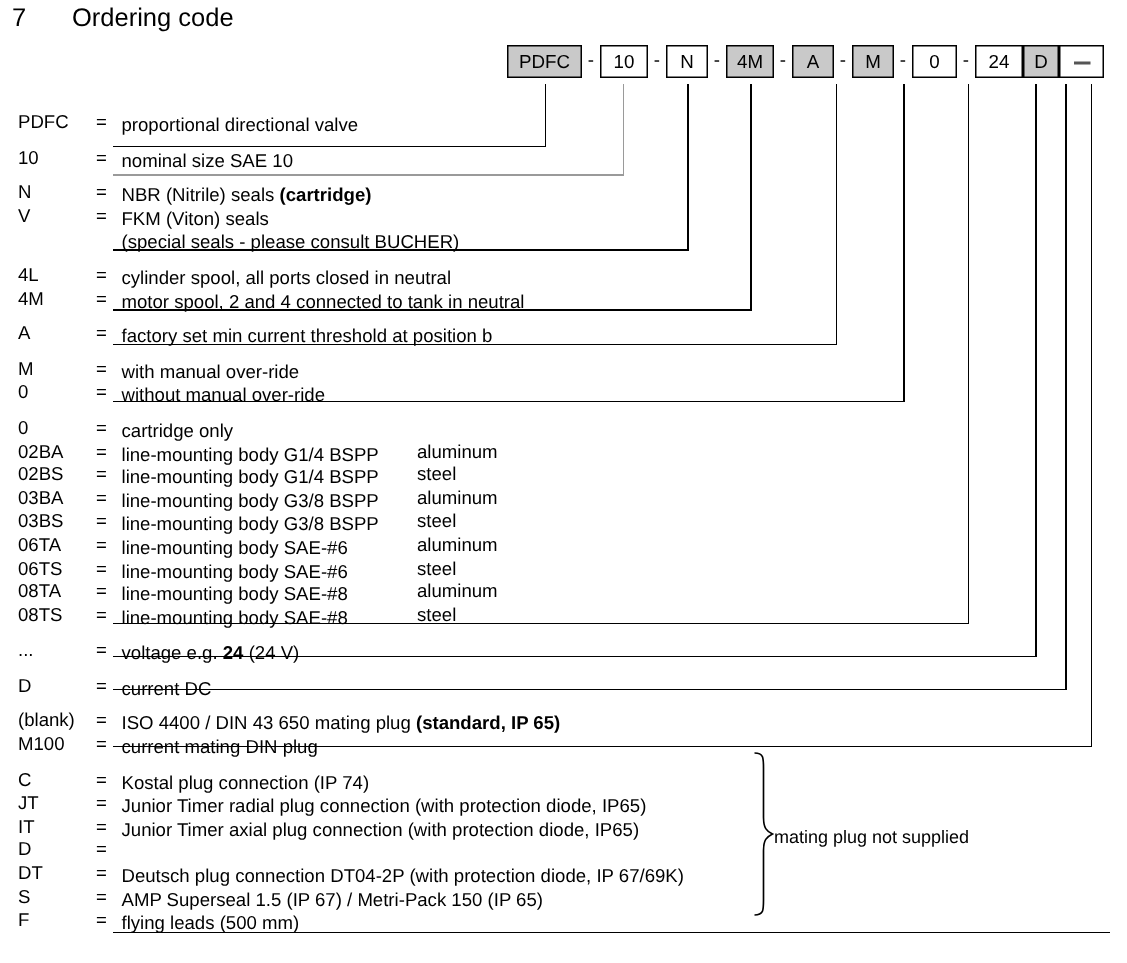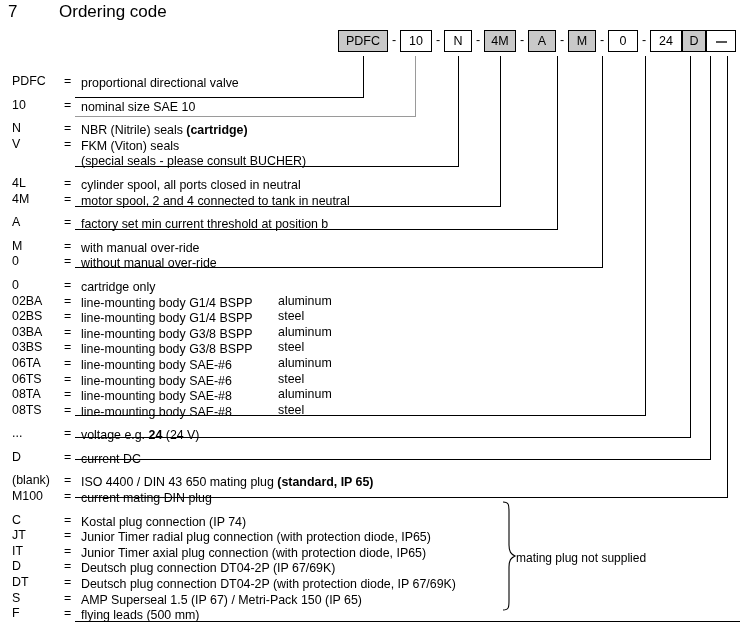--- a/index.html
+++ b/index.html
@@ -25,21 +25,20 @@
   #heading .sec-num {
     position: absolute;
     left: 8px; top: 2px;
     font-size: 17px;
     letter-spacing: 0px;
   }
   #heading .sec-title {
     position: absolute;
     left: 48px; top: 2px;
     font-size: 17px;
-    margin-left: 11px;
   }
 
   
   #codebar {
     position: absolute;
     left: 0; top: 30px;
     width: 751px; height: 26px;
   }
   .cbox {
     position: absolute;
@@ -329,21 +328,20 @@
       <span class="desc">Junior Timer radial plug connection (with protection diode, IP65)</span>
     </div>
     <div class="lrow">
       <span class="code">IT</span>
       <span class="eq">=</span>
       <span class="desc">Junior Timer axial plug connection (with protection diode, IP65)</span>
     </div>
     <div class="lrow">
       <span class="code">D</span>
       <span class="eq">=</span>
-      <span class="desc">Deutsch plug connection DT04-2P (IP 67/69K)</span>
     </div>
     <div class="lrow">
       <span class="code">DT</span>
       <span class="eq">=</span>
       <span class="desc">Deutsch plug connection DT04-2P (with protection diode, IP 67/69K)</span>
     </div>
     <div class="lrow">
       <span class="code">S</span>
       <span class="eq">=</span>
       <span class="desc">AMP Superseal 1.5 (IP 67) / Metri-Pack 150 (IP 65)</span>

